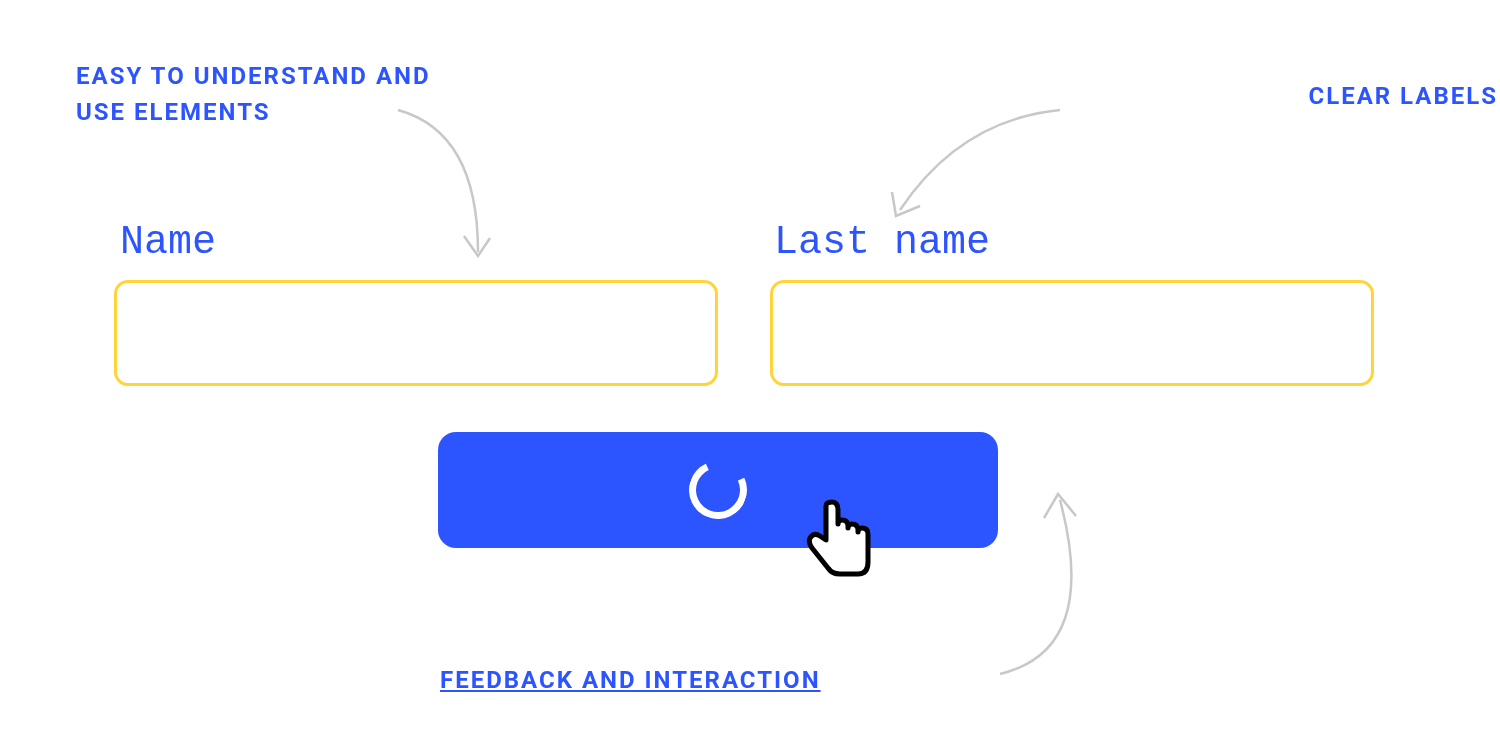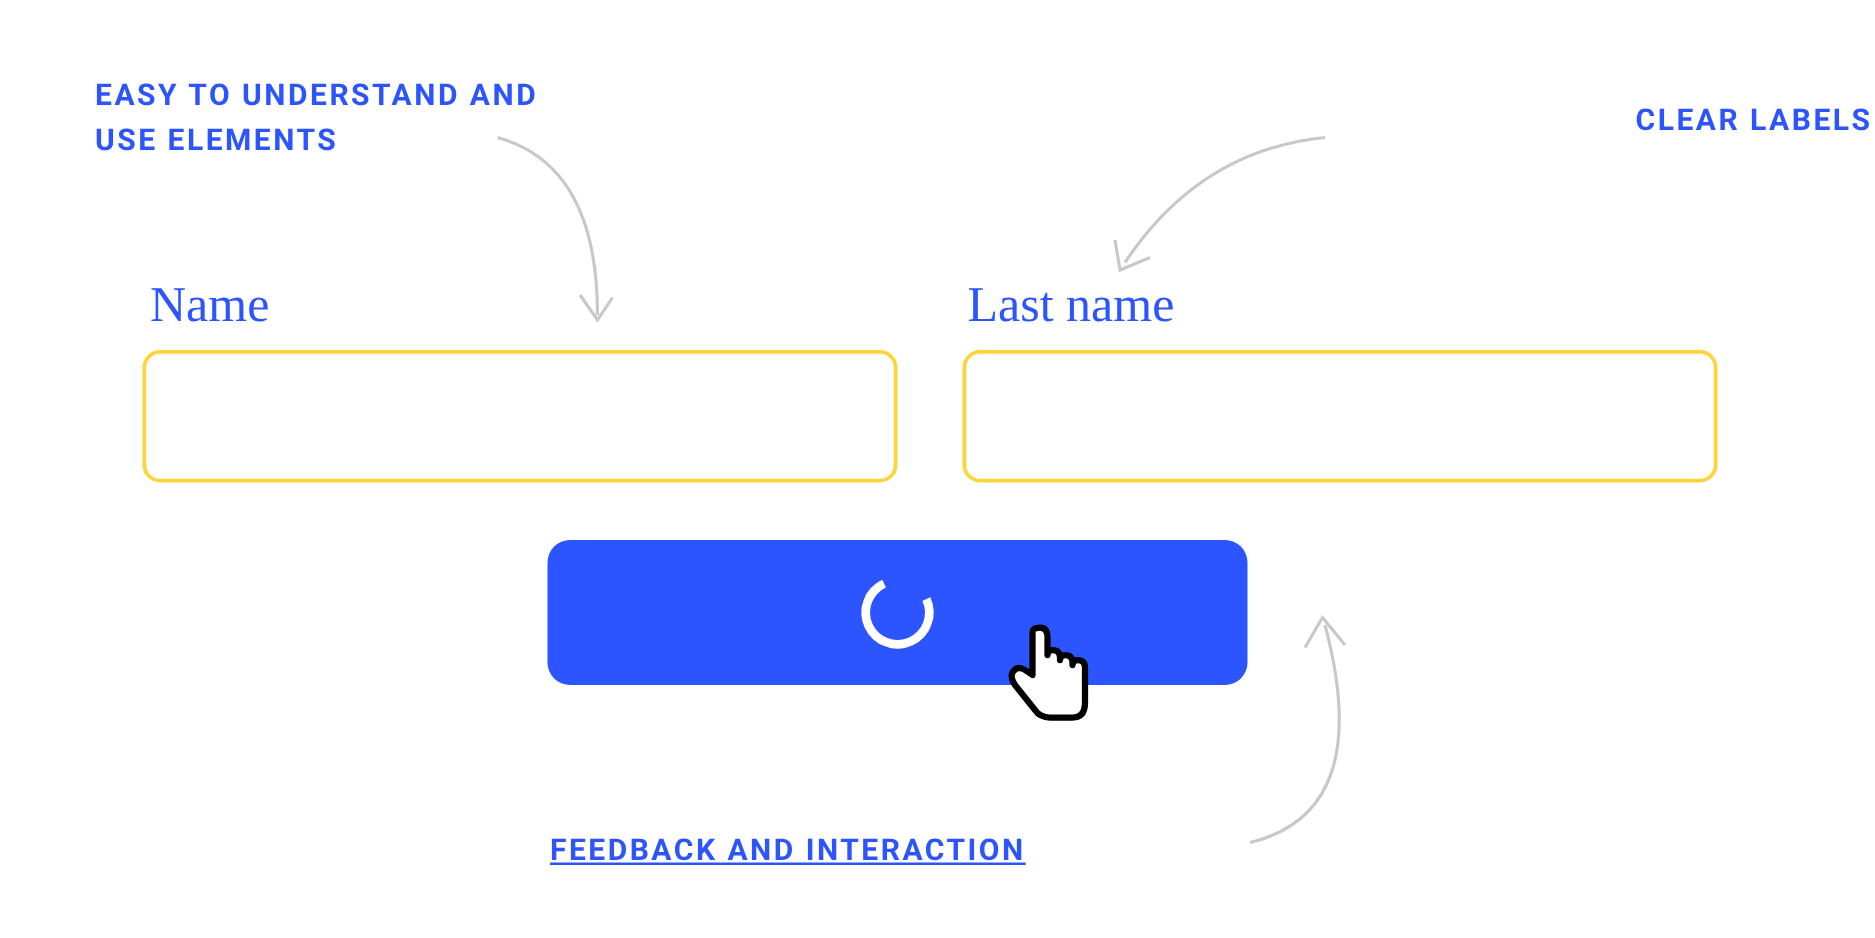--- a/index.html
+++ b/index.html
@@ -37,21 +37,21 @@
       text-align: right;
     }
     .annotation-feedback {
       top: 662px;
       left: 440px;
       width: 550px;
       text-decoration: underline;
     }
     .form-label {
       position: absolute;
-      font-family: Liberation Serif, serif;
+      font-family: Liberation Mono, monospace;
       font-size: 40px;
       font-weight: 400;
       color: #2d55ff;
     }
     .label-name {
       top: 220px;
       left: 120px;
     }
     .label-lastname {
       top: 220px;

